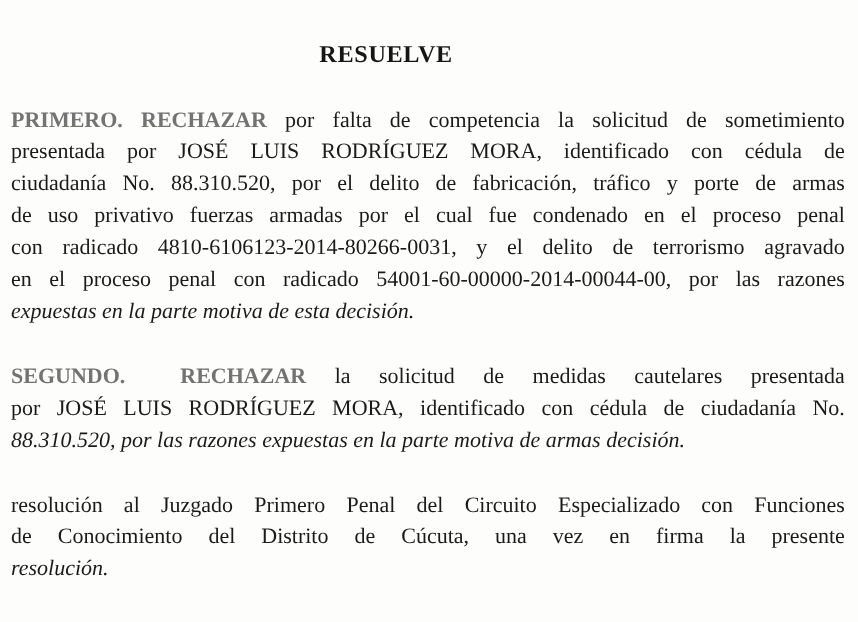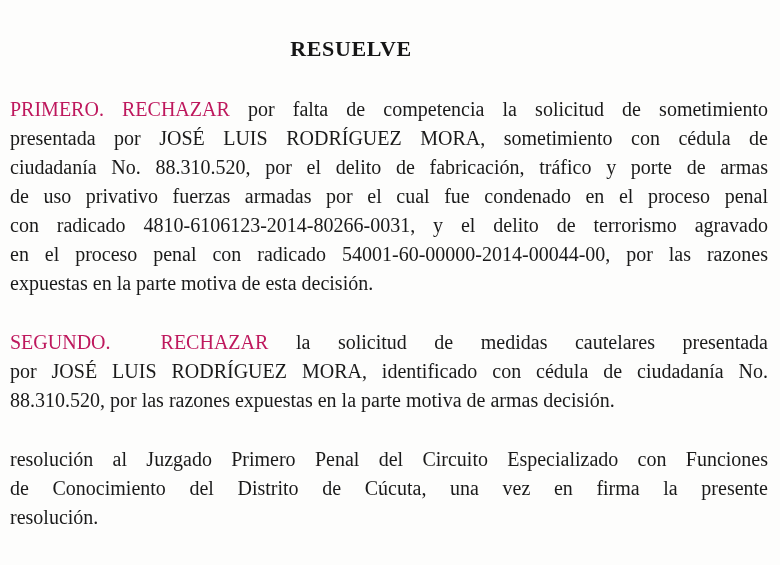--- a/index.html
+++ b/index.html
@@ -36,40 +36,41 @@
   .line {
     font-size: 20px;
     line-height: 29px;
     text-align: justify;
     text-align-last: justify;
     overflow: hidden;
     white-space: normal;
   }
   .line.last {
     text-align-last: left;
+    font-style: italic;
   }
   .seg-bold {
-    font-weight: normal;
-    color: #be185d;
+    font-weight: bold;
+    color: #737373;
   }
   .tab {
     display: inline-block;
     width: 50px;
     height: 1px;
   }
 </style>
 </head>
 <body>
 
 <main data-name="document-page">
   <h1 class="doc-title" data-name="document-title">RESUELVE</h1>
   <section id="resolution-body" data-name="resolution-body">
       <div class="para" data-name="paragraph-primero">
         <div class="line" data-name="text-line"><span class="seg-bold" data-name="bold-run">PRIMERO. RECHAZAR</span><span class="seg" data-name="text-run"> por falta de competencia la solicitud de sometimiento</span></div>
-        <div class="line" data-name="text-line"><span class="seg" data-name="text-run">presentada por JOSÉ LUIS RODRÍGUEZ MORA, sometimiento con cédula de</span></div>
+        <div class="line" data-name="text-line"><span class="seg" data-name="text-run">presentada por JOSÉ LUIS RODRÍGUEZ MORA, identificado con cédula de</span></div>
         <div class="line" data-name="text-line"><span class="seg" data-name="text-run">ciudadanía No. 88.310.520, por el delito de fabricación, tráfico y porte de armas</span></div>
         <div class="line" data-name="text-line"><span class="seg" data-name="text-run">de uso privativo fuerzas armadas por el cual fue condenado en el proceso penal</span></div>
         <div class="line" data-name="text-line"><span class="seg" data-name="text-run">con radicado 4810-6106123-2014-80266-0031, y el delito de terrorismo agravado</span></div>
         <div class="line" data-name="text-line"><span class="seg" data-name="text-run">en el proceso penal con radicado 54001-60-00000-2014-00044-00, por las razones</span></div>
         <div class="line last" data-name="text-line"><span class="seg" data-name="text-run">expuestas en la parte motiva de esta decisión.</span></div>
       </div>
       <div class="para" data-name="paragraph-segundo">
         <div class="line" data-name="text-line"><span class="seg-bold" data-name="bold-run">SEGUNDO.</span><span class="tab" data-name="tab-space"></span><span class="seg-bold" data-name="bold-run">RECHAZAR</span><span class="seg" data-name="text-run"> la solicitud de medidas cautelares presentada</span></div>
         <div class="line" data-name="text-line"><span class="seg" data-name="text-run">por JOSÉ LUIS RODRÍGUEZ MORA, identificado con cédula de ciudadanía No.</span></div>
         <div class="line last" data-name="text-line"><span class="seg" data-name="text-run">88.310.520, por las razones expuestas en la parte motiva de armas decisión.</span></div>

